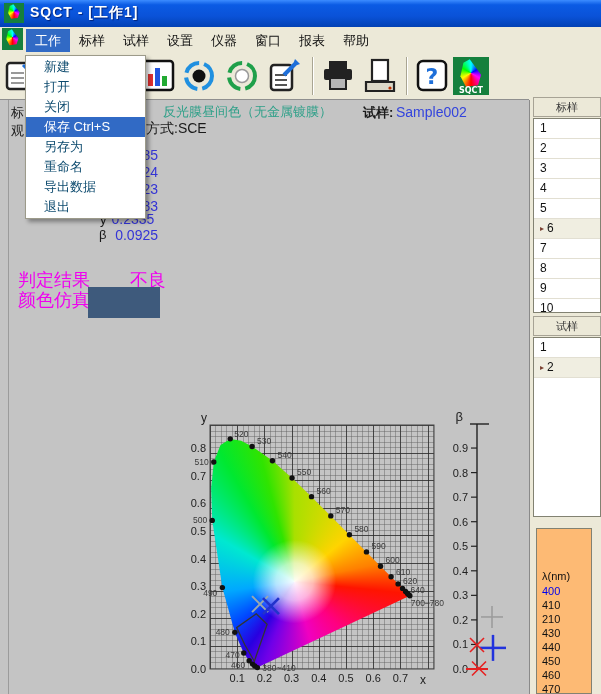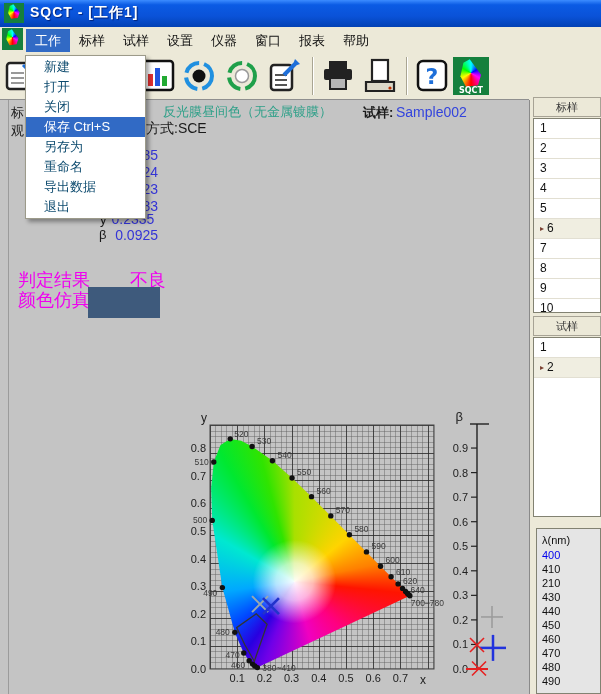--- a/index.html
+++ b/index.html
@@ -54,21 +54,21 @@
         #00e8d0 300deg,#00e830 330deg,#30e400 345deg,#a8e000 360deg);}
   #chart-svg{position:absolute;left:185px;top:412px;pointer-events:none;}
   
   .right-col{position:absolute;left:529px;top:100px;width:72px;height:594px;background:var(--beige);border-left:1px solid #8a8a8a;}
   .panel-h{position:absolute;left:533px;width:68px;height:20px;background:var(--beige);border:1px solid #a7a395;
     font-size:11px;color:#333;text-align:center;line-height:19px;box-sizing:border-box;}
   .listbox{position:absolute;left:533px;width:68px;background:#fff;border:1px solid #828272;box-sizing:border-box;overflow:hidden;}
   .lrow{height:19px;line-height:18px;font-size:12px;color:#111;padding-left:6px;border-bottom:1px solid #e2dfd2;}
   .lrow.sel{background:#f0eee1;}
   .lrow .mark{display:inline-block;font-size:8px;color:#7a4030;margin-right:3px;transform:translateY(-1px);}
-  #lambda-box{position:absolute;left:536px;top:528px;width:65px;height:166px;background:#e5e5e5;border:1px solid #828272;box-sizing:border-box;overflow:hidden;padding:4px 0 0 5px;}
+  #lambda-box{position:absolute;left:536px;top:528px;width:56px;height:166px;background:#fdba74;border:1px solid #828272;box-sizing:border-box;overflow:hidden;padding:40px 0 0 5px;}
   .lam-row{height:14px;line-height:14px;font-size:11px;color:#111;}
   .lam-row.hl{color:#0000ee;}
   #lam-head{height:15px;line-height:15px;font-size:11px;color:#111;}
   
   #menu-popup{position:absolute;left:25px;top:55px;width:119px;background:#fff;border:1px solid #9c9a8a;
     box-shadow:3px 3px 4px rgba(0,0,0,.35);z-index:50;padding:1px 0;}
   .pm-item{height:20px;line-height:20px;font-size:13px;color:#0c4a6e;padding-left:18px;white-space:nowrap;}
   .pm-item.sel{background:var(--hl);color:#fff;}
 </style>
 </head>

